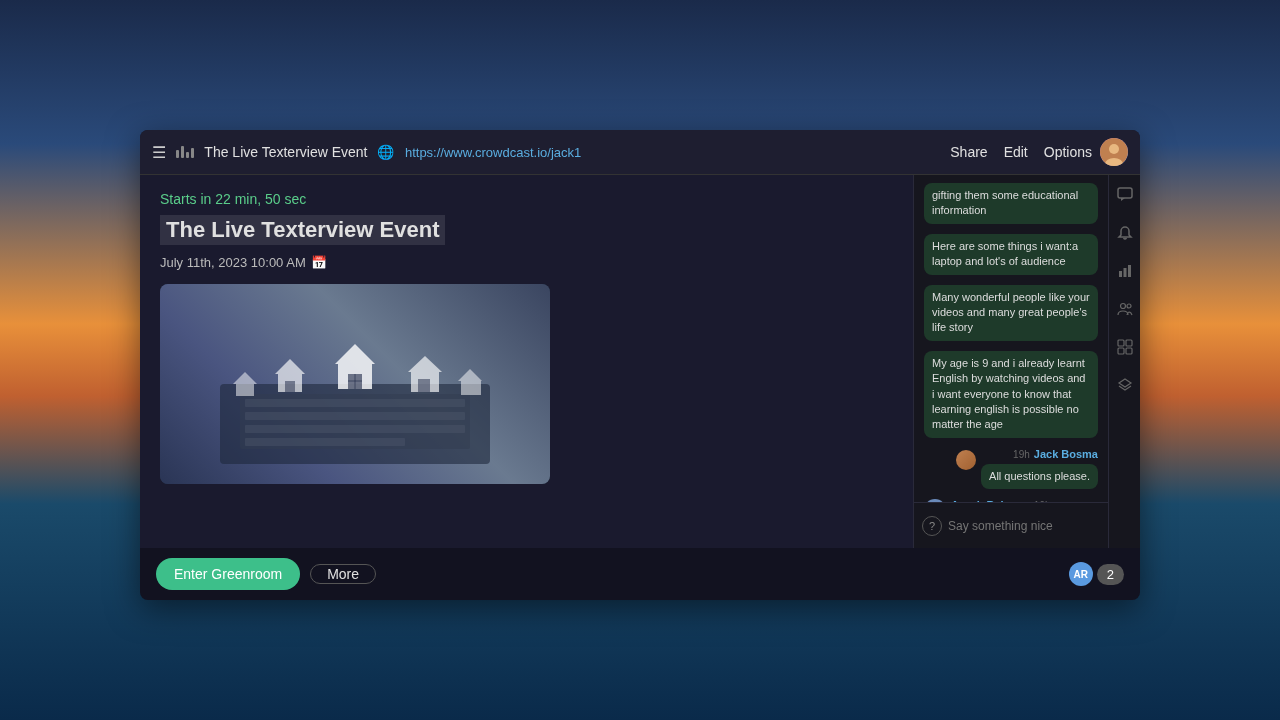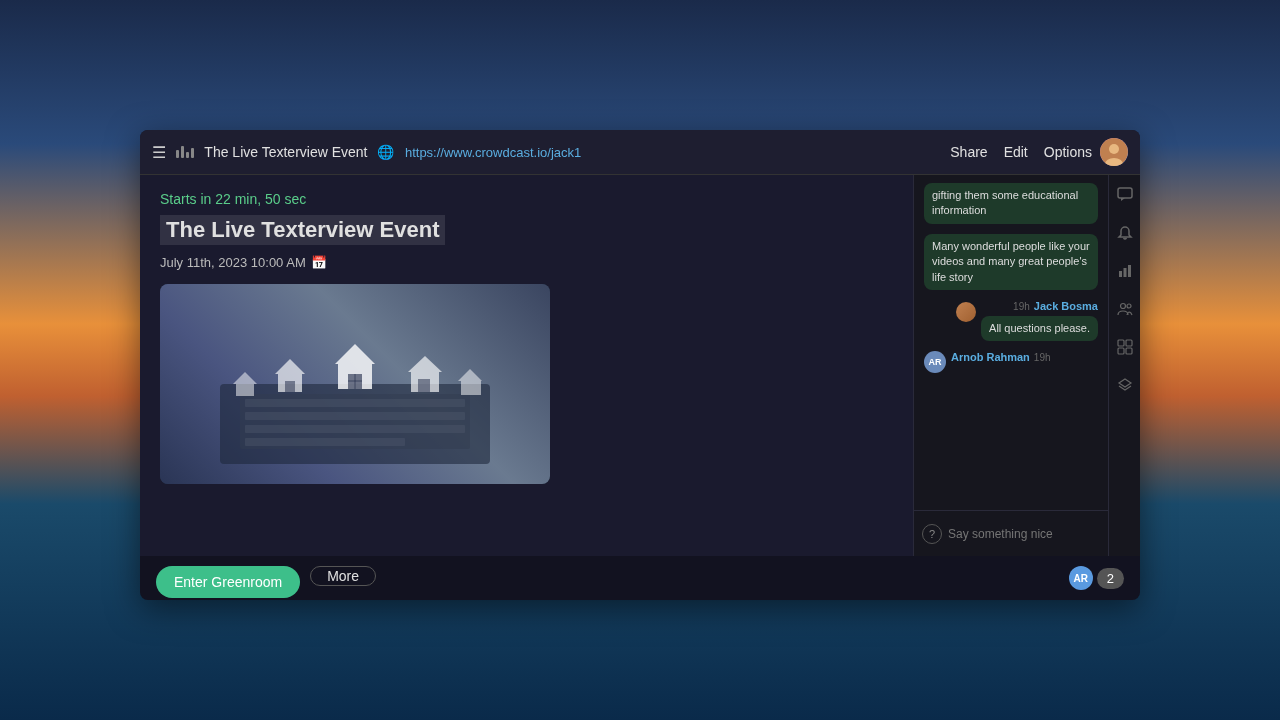--- a/index.html
+++ b/index.html
@@ -189,25 +189,25 @@
       inset: 0;
       display: flex;
       align-items: center;
       justify-content: center;
       gap: 20px;
     }
 
     
     .bottom-bar {
       display: flex;
-      align-items: flex-start;
+      align-items: center;
       background: rgba(0,0,0,0.3);
       padding: 10px 16px;
       gap: 10px;
-      height: 44px;
+      height: 52px;
       flex-shrink: 0;
     }
 
     .enter-greenroom-btn {
       background: #3dbf8a;
       color: white;
       border: none;
       border-radius: 20px;
       padding: 8px 18px;
       font-size: 14px;
@@ -503,25 +503,31 @@
       </div>
     </div>
 
     <div class="right-panel">
       <div class="chat-messages">
 
         <div class="message-row self">
           <div class="chat-bubble self">gifting them some educational information</div>
         </div>
 
+        <div class="message-row self">
+          <div class="chat-bubble self">Here are some things i want:a laptop and lot's of audience</div>
+        </div>
 
         <div class="message-row self">
           <div class="chat-bubble self">Many wonderful people like your videos and many great people's life story</div>
         </div>
 
+        <div class="message-row self">
+          <div class="chat-bubble self">My age is 9 and i already learnt English by watching videos and i want everyone to know that learning english is possible no matter the age</div>
+        </div>
 
         <div class="message-row self">
           <div class="message-with-avatar right">
             <div style="display:flex;flex-direction:column;align-items:flex-end;gap:2px;">
               <div class="chat-sender right">
                 <span class="chat-sender-time">19h</span>
                 <span class="chat-sender-name">Jack Bosma</span>
               </div>
               <div class="chat-bubble self">All questions please.</div>
             </div>

